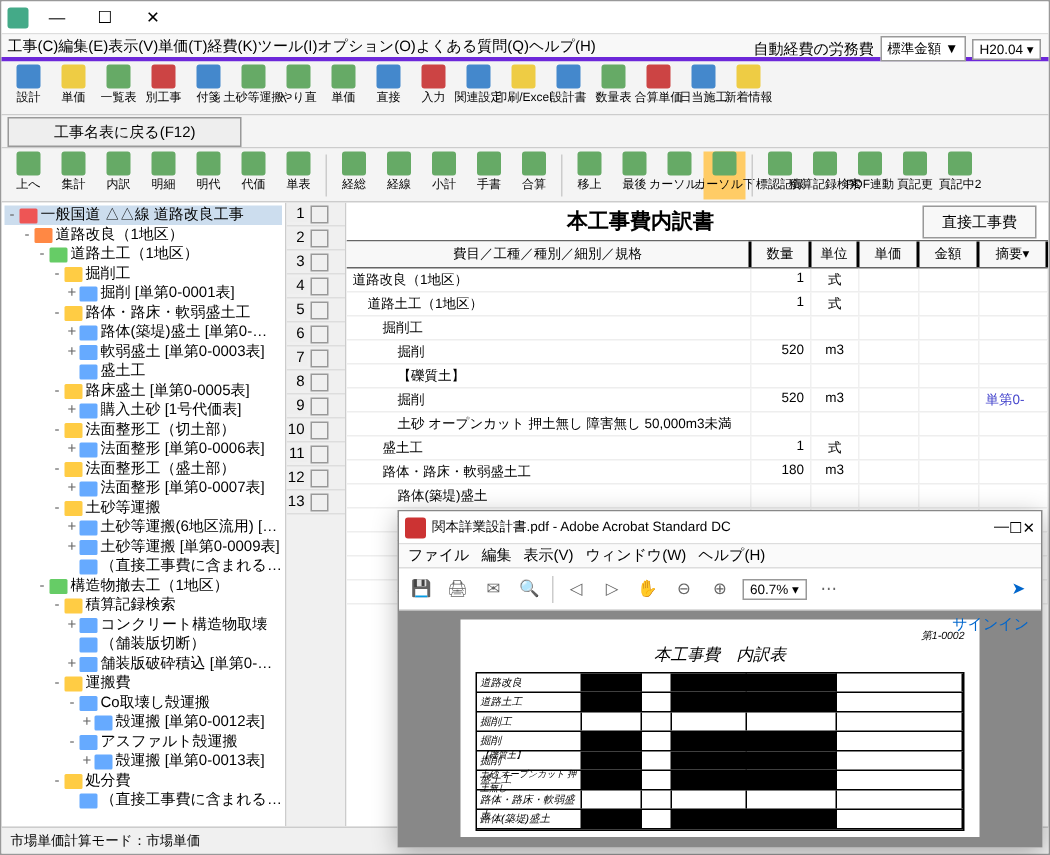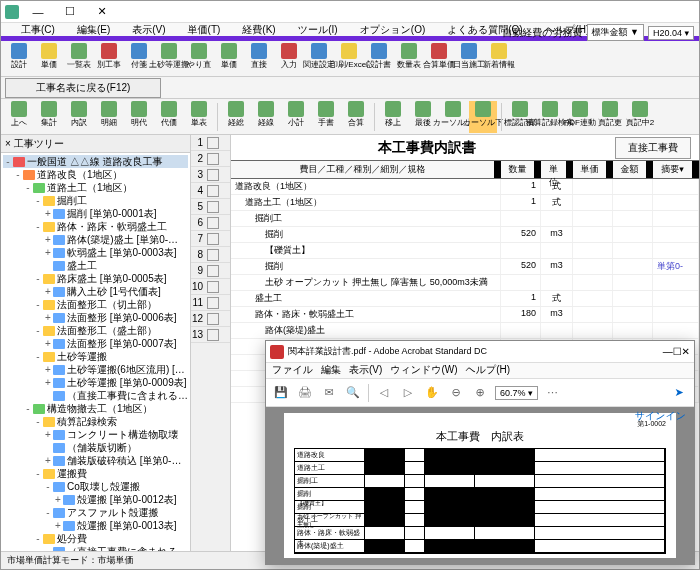--- a/index.html
+++ b/index.html
@@ -4,21 +4,21 @@
 <style>
 * { margin: 0; padding: 0; box-sizing: border-box; font-family: "MS PGothic", sans-serif; font-size: 10px; }
 body { background: #f0f0f0; width: 700px; height: 570px; overflow: hidden; position: relative; }
 .window { background: #fff; border: 1px solid #999; display: flex; flex-direction: column; }
 .main-window { width: 700px; height: 570px; }
 .titlebar { height: 22px; background: #fff; display: flex; align-items: center; padding: 0 4px; border-bottom: 1px solid #ddd; }
 .titlebar .icon { width: 14px; height: 14px; background: #4a8; border-radius: 2px; margin-right: 4px; }
 .titlebar .title { flex: 1; font-size: 10px; }
 .titlebar .btns { display: flex; gap: 2px; }
 .titlebar .btn { width: 30px; height: 18px; display: flex; align-items: center; justify-content: center; font-size: 11px; }
-.menubar { height: 18px; display: flex; align-items: center; padding: 0 20px; gap: 22px; font-size: 10px; background: #f8f8f8; border-bottom: 5px solid #6d28d9; }
+.menubar { height: 18px; display: flex; align-items: center; padding: 0 4px; gap: 0; font-size: 10px; background: #f8f8f8; border-bottom: 3px solid #6d28d9; }
 .toolbar { height: 36px; background: #f4f4f4; border-bottom: 1px solid #ccc; display: flex; align-items: center; padding: 0 4px; gap: 2px; overflow: hidden; }
 .tool { display: flex; flex-direction: column; align-items: center; width: 28px; height: 32px; cursor: pointer; }
 .tool .ico { width: 16px; height: 16px; background: #6a6; border-radius: 2px; }
 .tool .lbl { font-size: 8px; white-space: nowrap; }
 .tool.blue .ico { background: #48c; }
 .tool.red .ico { background: #c44; }
 .tool.yellow .ico { background: #ec4; }
 .toolbar2 { height: 36px; background: #f4f4f4; border-bottom: 1px solid #ccc; display: flex; align-items: center; padding: 0 4px; gap: 2px; overflow: hidden; }
 .button-bar { height: 22px; background: #f4f4f4; border-bottom: 1px solid #ccc; display: flex; align-items: center; padding: 0 4px; }
 .back-btn { background: #eee; border: 1px solid #999; padding: 2px 30px; font-size: 10px; }
@@ -37,37 +37,37 @@
 .main-panel { flex: 1; display: flex; flex-direction: column; background: #fff; overflow: hidden; }
 .grid-strip { width: 40px; background: #f0f0f0; border-right: 1px solid #ccc; }
 .grid-row { height: 16px; border-bottom: 1px solid #ddd; display: flex; align-items: center; font-size: 8px; }
 .grid-row .num { width: 14px; text-align: right; padding-right: 2px; background: #eee; }
 .grid-row .chk { width: 12px; height: 12px; border: 1px solid #999; margin: 0 2px; }
 .detail-area { flex: 1; display: flex; overflow: hidden; }
 .detail-header { height: 26px; background: #fff; border-bottom: 1px solid #666; display: flex; align-items: center; padding: 0 8px; }
 .detail-title { flex: 1; text-align: center; font-size: 14px; font-weight: bold; }
 .detail-btn { border: 1px solid #999; padding: 3px 12px; font-size: 10px; background: #f8f8f8; }
 .table-header { height: 18px; display: flex; border-bottom: 1px solid #666; background: #f8f8f8; }
-.th { border-right: 7px solid #000000; padding: 2px 4px; font-size: 9px; text-align: center; }
+.th { border-right: 2px solid #000000; padding: 2px 4px; font-size: 9px; text-align: center; }
 .table-body { flex: 1; overflow: auto; }
 .tr { display: flex; height: 16px; border-bottom: 1px solid #eee; }
 .td { border-right: 1px solid #f0f0f0; padding: 1px 4px; font-size: 9px; overflow: hidden; }
 .td.right { text-align: right; }
 .td.link { color: #44c; }
 .statusbar { height: 18px; background: #f0f0f0; border-top: 1px solid #ccc; padding: 2px 6px; font-size: 9px; }
 
 .pdf-window { position: absolute; left: 265px; top: 340px; width: 430px; height: 225px; background: #fff; border: 1px solid #888; box-shadow: 0 4px 16px rgba(0,0,0,0.3); display: flex; flex-direction: column; }
 .pdf-titlebar { height: 22px; background: #fff; display: flex; align-items: center; padding: 0 4px; border-bottom: 1px solid #ddd; }
 .pdf-menubar { height: 16px; display: flex; gap: 8px; padding: 0 6px; font-size: 9px; background: #fafafa; border-bottom: 1px solid #ddd; }
 .pdf-tabs { height: 22px; display: flex; align-items: center; gap: 12px; padding: 0 8px; border-bottom: 1px solid #ddd; font-size: 10px; }
 .pdf-tab.active { border-bottom: 2px solid #333; }
 .pdf-toolbar { height: 28px; display: flex; align-items: center; gap: 6px; padding: 0 6px; border-bottom: 1px solid #ddd; }
 .pdf-tool { width: 18px; height: 18px; border: 1px solid transparent; display: flex; align-items: center; justify-content: center; font-size: 11px; color: #666; }
 .pdf-content { flex: 1; background: #888; display: flex; justify-content: center; overflow: hidden; padding: 6px; }
-.pdf-page { background: #fff; width: 392px; padding: 6px 10px; }
+.pdf-page { background: #fff; width: 346px; padding: 6px 10px; font-style: italic; }
 .pdf-page-title { text-align: center; font-size: 11px; margin-bottom: 4px; }
 .pdf-table { border: 1px solid #000; }
 .pdf-tr { display: flex; border-bottom: 1px solid #000; height: 13px; }
 .pdf-td { border-right: 1px solid #000; font-size: 7px; padding: 1px 2px; }
 .pdf-td.redact { background: #000; }
 .signin { position: absolute; right: 8px; top: 68px; color: #06c; font-size: 10px; }
 
 .right-controls { position: absolute; right: 6px; top: 24px; display: flex; align-items: center; gap: 4px; font-size: 9px; }
 .combo { border: 1px solid #999; padding: 1px 4px; background: #fff; font-size: 9px; }
 </style>
@@ -254,21 +254,20 @@
         <div class="lbl">頁記更</div>
       </div>
       <div class="tool">
         <div class="ico"></div>
         <div class="lbl">頁記中2</div>
       </div>
     </div>
 
   <div class="content">
     <div class="tree-panel">
-      <div class="tree-header">× <span>工事ツリー</span></div>
       <div class="tree-body" id="tree">
           <div class="tree-item sel" style="padding-left: 0px;">
             <span class="exp">-</span>
             <span class="ticon red"></span>
             <span>一般国道 △△線 道路改良工事</span>
           </div>
           <div class="tree-item" style="padding-left: 10px;">
             <span class="exp">-</span>
             <span class="ticon orange"></span>
             <span>道路改良（1地区）</span>

